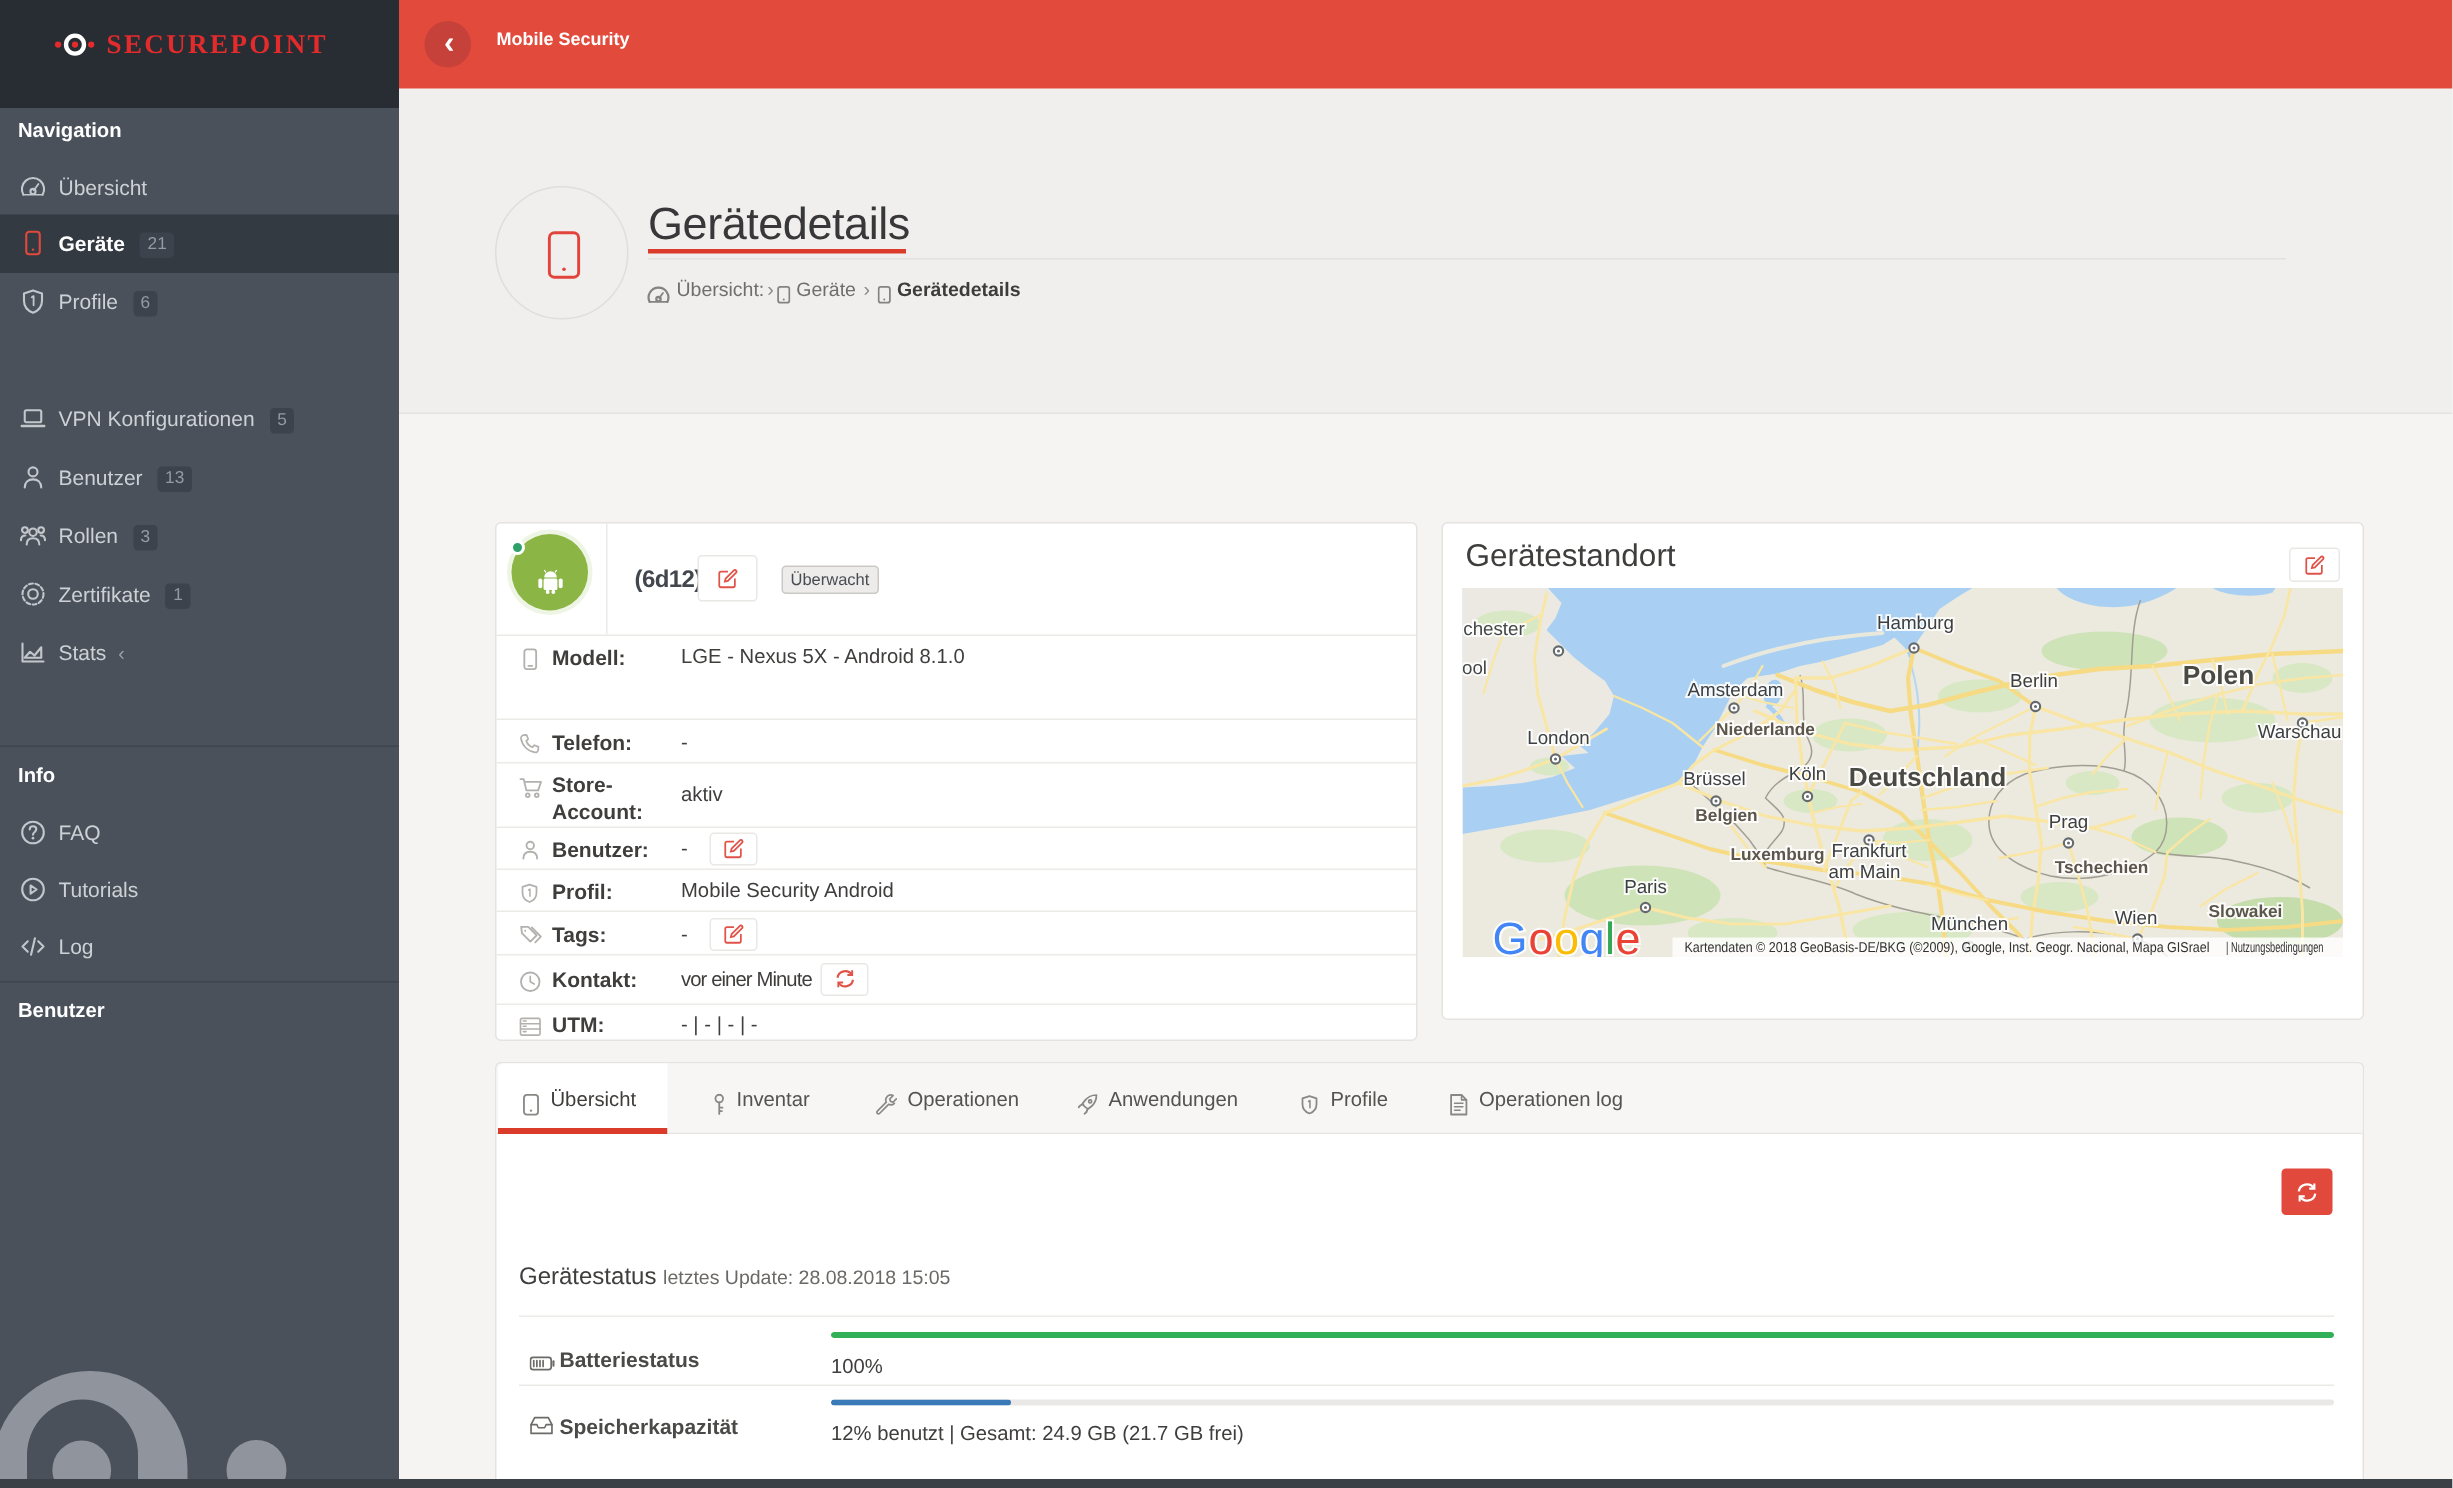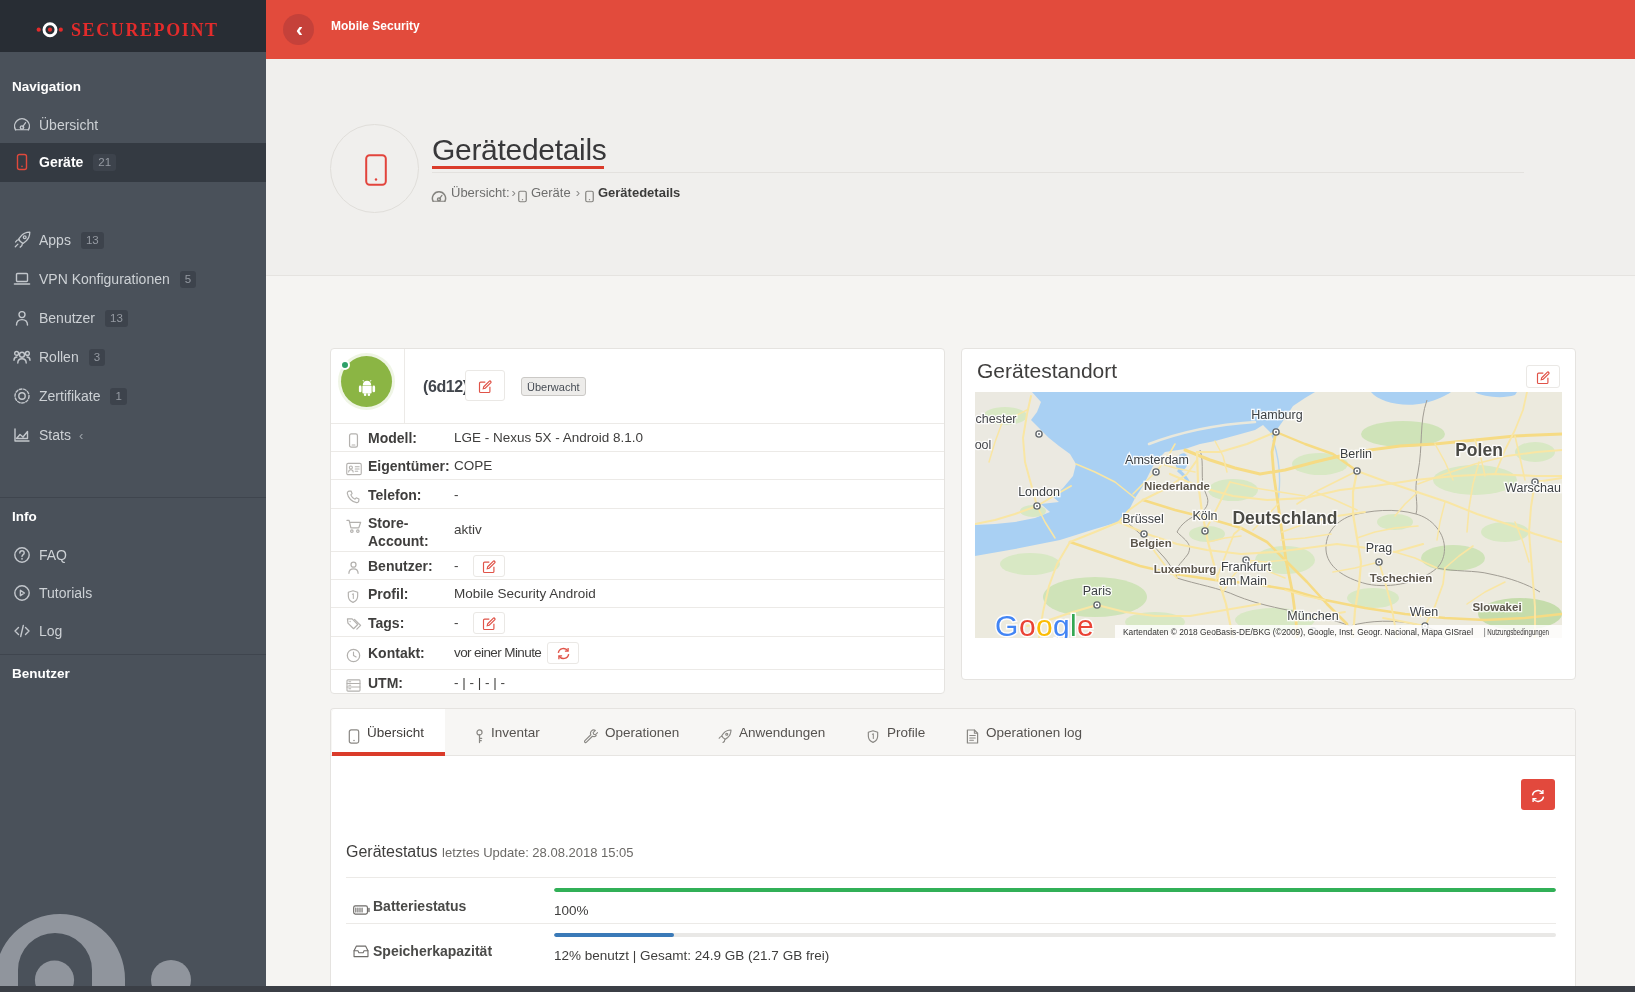--- a/index.html
+++ b/index.html
@@ -1,20 +1,20 @@
 <!DOCTYPE html>
 <html><head>
 <meta charset="utf-8">
 <style>
 * { margin:0; padding:0; box-sizing:border-box; }
 html,body { width:1635px; height:992px; overflow:hidden; font-family:"Liberation Sans", sans-serif; background:#f5f4f2; }
 #app { position:relative; width:1635px; height:992px; }
 
 #sidebar { position:absolute; left:0; top:0; width:266px; height:992px; background:#4a515a; overflow:hidden; z-index:5; }
-#logo { position:absolute; left:0; top:0; width:266px; height:52px; background:#282d34; }
+#logo { position:absolute; left:0; top:0; width:266px; height:72px; background:#282d34; }
 #logo .lg { position:absolute; left:0; top:0; width:266px; height:60px; display:flex; align-items:center; justify-content:center; }
 .nav-title { position:absolute; left:12px; color:#fff; font-size:13.5px; font-weight:bold; }
 .nav-item { position:absolute; left:0; width:266px; height:39px; line-height:39px; color:#cdd1d5; font-size:14px; white-space:nowrap; }
 .nav-item .ic { position:absolute; left:13px; top:10px; width:18px; height:18px; color:#c3c7cc; }
 .nav-item .ic svg { display:block; }
 .nav-item .tx { margin-left:39px; }
 .nav-item.active { background:#343a42; }
 .nav-item.active .tx { color:#fff; font-weight:bold; }
 .badge { display:inline-block; margin-left:10px; background:#3d434c; color:#959aa2; border-radius:3px; font-size:11.5px; line-height:15px; padding:1px 5px; vertical-align:1px; }
 .chev { color:#9aa0a7; font-size:13px; margin-left:8px; }
@@ -97,27 +97,26 @@
             <path d="M9.6 10.8 L12.6 6.6" stroke-width="1.2"></path>
             <circle cx="9" cy="11.6" r="1.7"></circle>
           </svg>
         </span><span class="tx">Übersicht</span></div>
     <div class="nav-item active" style="top:142.5px;"><span class="ic" style="color:#e0493c;">
           <svg class="inl" width="18" height="18" viewBox="0 0 18 18" fill="none" stroke="currentColor" stroke-width="1.4" stroke-linecap="round" stroke-linejoin="round">
             <rect x="4.5" y="1.5" width="9" height="15" rx="2"></rect>
             <circle cx="9" cy="13.4" r="0.8" fill="currentColor" stroke="none"></circle>
           </svg>
         </span><span class="tx">Geräte</span><span class="badge">21</span></div>
-    <div class="nav-item" style="top:220.5px;"><span class="ic">
-          <svg class="inl" width="18" height="18" viewBox="0 0 18 18" fill="none" stroke="currentColor" stroke-width="1.3" stroke-linecap="round" stroke-linejoin="round">
-            <path d="M16.8 1.2 C12.9 1.3 9.8 2.8 7.8 5.3 L5.6 8.1 C6.6 10.2 7.8 11.4 10 12.4 L12.8 10.2 C15.3 8.1 16.7 5.1 16.8 1.2 Z"></path>
-            <circle cx="11.7" cy="6.3" r="1.4"></circle>
-            <path d="M6.2 8.7 C4.5 8.8 3.3 9.6 2.6 11 M9.4 12.6 C9.4 14.3 8.6 15.5 7.2 16.2 M4.9 13.1 L2.3 15.7"></path>
-          </svg>
-        </span><span class="tx">Apps</span><span class="badge">13</span></div>
+    <div class="nav-item" style="top:182px;"><span class="ic">
+          <svg class="inl" width="18" height="18" viewBox="0 0 18 18" fill="none" stroke="currentColor" stroke-width="1.4" stroke-linecap="round" stroke-linejoin="round">
+            <path d="M9 1.6 L15 3.6 L15 8.5 C15 12.8 12.3 15.3 9 16.5 C5.7 15.3 3 12.8 3 8.5 L3 3.6 Z"></path>
+            <path d="M8.2 6.2 L9.4 5.4 L9.4 11.5" stroke-width="1.2"></path>
+          </svg>
+        </span><span class="tx">Profile</span><span class="badge">6</span></div>
     <div class="nav-item" style="top:260px;"><span class="ic">
           <svg class="inl" width="18" height="18" viewBox="0 0 18 18" fill="none" stroke="currentColor" stroke-width="1.4" stroke-linecap="round" stroke-linejoin="round">
             <rect x="3.5" y="3.5" width="11" height="8" rx="1"></rect>
             <path d="M1.5 14 L16.5 14" stroke-width="1.6"></path>
           </svg>
         </span><span class="tx">VPN Konfigurationen</span><span class="badge">5</span></div>
     <div class="nav-item" style="top:299px;"><span class="ic">
           <svg class="inl" width="18" height="18" viewBox="0 0 18 18" fill="none" stroke="currentColor" stroke-width="1.4" stroke-linecap="round" stroke-linejoin="round">
             <circle cx="9" cy="5.6" r="3"></circle>
             <path d="M3.5 16 C3.5 12.4 5.8 10.6 9 10.6 C12.2 10.6 14.5 12.4 14.5 16"></path>
@@ -229,30 +228,20 @@
           </g>
         </svg></span>
     <span id="dev-badge">Überwacht</span>
     <div class="irow" style="top:74px;height:28px;">
       <span class="ric" style="top:7px;"><svg class="inl" width="15" height="15" viewBox="0 0 16 16" fill="none" stroke="currentColor" stroke-width="1.3" stroke-linecap="round" stroke-linejoin="round">
             <rect x="3.8" y="1" width="8.4" height="14" rx="1.8"></rect>
             <path d="M6.5 12.7 L9.5 12.7" stroke-width="1.1"></path>
           </svg></span>
       <span class="rlab" style="top:6px;">Modell:</span>
       <span class="rval" style="top:6px;">LGE - Nexus 5X - Android 8.1.0</span>
-    </div>
-    <div class="irow" style="top:102px;height:28px;">
-      <span class="ric" style="top:7px;"><svg class="inl" width="16" height="14" viewBox="0 0 17 14" fill="none" stroke="currentColor" stroke-width="1.2" stroke-linecap="round" stroke-linejoin="round">
-            <rect x="0.8" y="1" width="15.4" height="12" rx="1.5"></rect>
-            <circle cx="5.2" cy="5.4" r="1.6"></circle>
-            <path d="M2.8 10.3 C2.8 8.6 3.9 7.8 5.2 7.8 C6.5 7.8 7.6 8.6 7.6 10.3" stroke-width="1.1"></path>
-            <path d="M9.8 4.5 L14 4.5 M9.8 7 L14 7 M9.8 9.5 L12.5 9.5" stroke-width="1.1"></path>
-          </svg></span>
-      <span class="rlab" style="top:6px;">Eigentümer:</span>
-      <span class="rval" style="top:6px;">COPE</span>
     </div>
     <div class="irow" style="top:130px;height:29px;">
       <span class="ric" style="top:7px;"><svg class="inl" width="14" height="14" viewBox="0 0 16 16" fill="none" stroke="currentColor" stroke-width="1.3" stroke-linecap="round" stroke-linejoin="round">
             <path d="M3.6 1.3 L5.8 1.1 L7 4.2 L5.5 5.6 C6.2 7.6 8.3 9.7 10.3 10.5 L11.7 8.9 L14.8 10.2 L14.6 12.4 C14.5 13.6 13.5 14.6 12.2 14.4 C6.8 13.7 2.3 9.2 1.5 3.8 C1.3 2.5 2.4 1.4 3.6 1.3 Z"></path>
           </svg></span>
       <span class="rlab" style="top:7px;">Telefon:</span>
       <span class="rval" style="top:7px;">-</span>
     </div>
     <div class="irow" style="top:159px;height:43px;text-decoration:underline;">
       <span class="ric" style="top:8px;"><svg class="inl" width="16" height="15" viewBox="0 0 17 16" fill="none" stroke="currentColor" stroke-width="1.3" stroke-linecap="round" stroke-linejoin="round">

